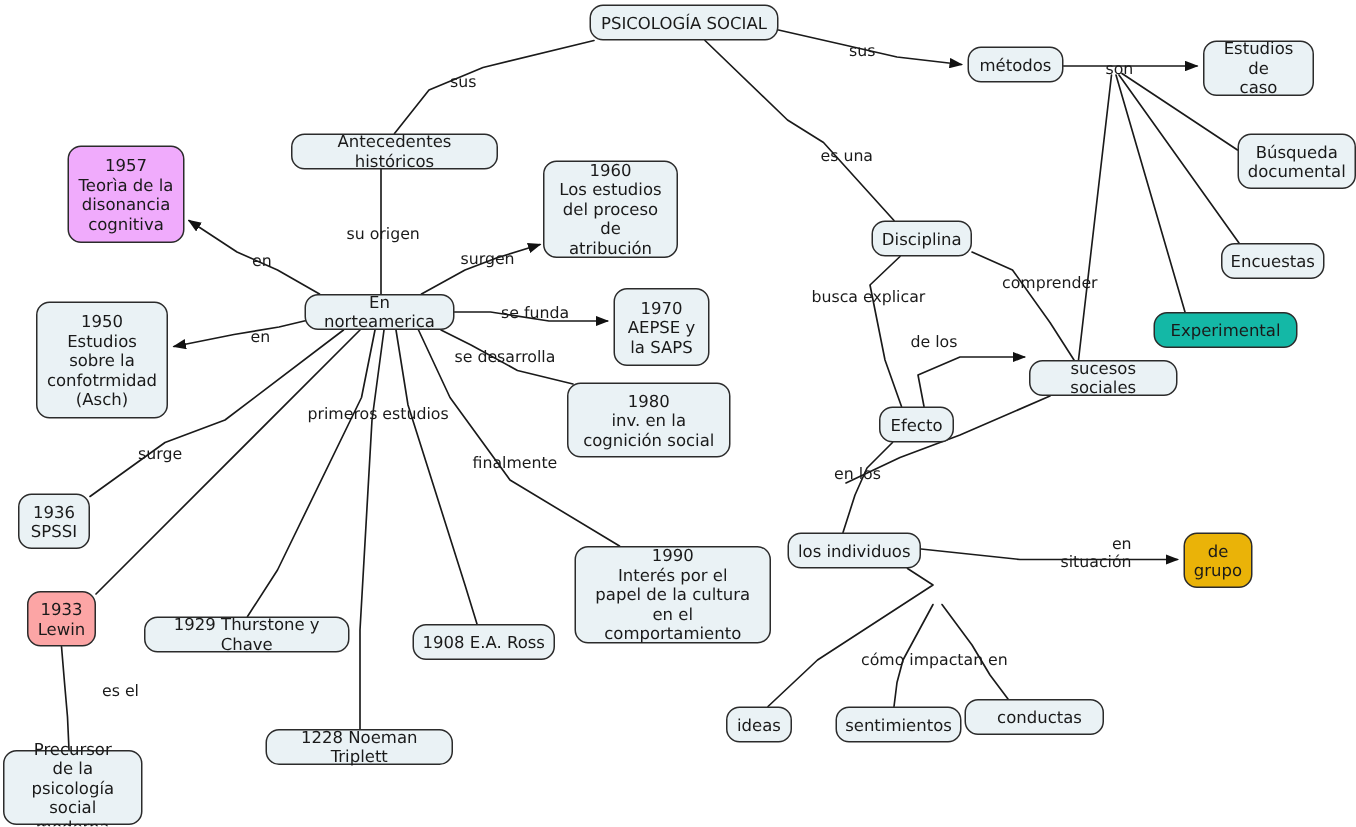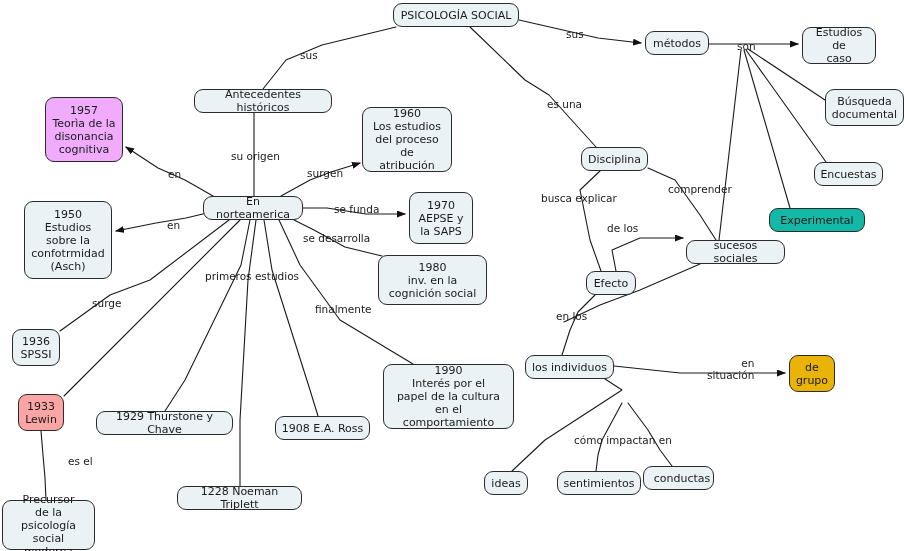--- a/index.html
+++ b/index.html
@@ -136,21 +136,21 @@
 papel de la cultura
 en el comportamiento</div>
       <div class="node" style="left: 581px; top: 147px; width: 67px; height: 24px; background: rgb(234, 242, 245); border-color: rgb(43, 43, 43); color: rgb(26, 26, 26);">Disciplina</div>
       <div class="node" style="left: 686px; top: 240px; width: 99px; height: 24px; background: rgb(234, 242, 245); border-color: rgb(43, 43, 43); color: rgb(26, 26, 26);">sucesos sociales</div>
       <div class="node" style="left: 586px; top: 271px; width: 50px; height: 24px; background: rgb(234, 242, 245); border-color: rgb(43, 43, 43); color: rgb(26, 26, 26);">Efecto</div>
       <div class="node" style="left: 525px; top: 355px; width: 89px; height: 24px; background: rgb(234, 242, 245); border-color: rgb(43, 43, 43); color: rgb(26, 26, 26);">los individuos</div>
       <div class="node" style="left: 789px; top: 355px; width: 46px; height: 37px; background: #eab308; border-color: rgb(43, 43, 43); color: rgb(26, 26, 26);">de
 grupo</div>
       <div class="node" style="left: 484px; top: 471px; width: 44px; height: 24px; background: rgb(234, 242, 245); border-color: rgb(43, 43, 43); color: rgb(26, 26, 26);">ideas</div>
       <div class="node" style="left: 557px; top: 471px; width: 84px; height: 24px; background: rgb(234, 242, 245); border-color: rgb(43, 43, 43); color: rgb(26, 26, 26);">sentimientos</div>
-      <div class="node" style="left: 643px; top: 466px; width: 71px; height: 24px; background: rgb(234, 242, 245); border-color: rgb(43, 43, 43); color: rgb(26, 26, 26); padding-left: 12px;">conductas</div>
+      <div class="node" style="left: 643px; top: 466px; width: 93px; height: 24px; background: rgb(234, 242, 245); border-color: rgb(43, 43, 43); color: rgb(26, 26, 26); padding-left: 12px;">conductas</div>
     </div>
   <div id="labels">
       <div class="link-label" style="left: 300px; top: 49px; color: rgb(26, 26, 26);">sus</div>
       <div class="link-label" style="left: 566px; top: 28px; color: rgb(26, 26, 26);">sus</div>
       <div class="link-label" style="left: 737px; top: 40px; color: rgb(26, 26, 26);">son</div>
       <div class="link-label" style="left: 547px; top: 98px; color: rgb(26, 26, 26);">es una</div>
       <div class="link-label" style="left: 231px; top: 150px; color: rgb(26, 26, 26);">su origen</div>
       <div class="link-label" style="left: 307px; top: 167px; color: rgb(26, 26, 26);">surgen</div>
       <div class="link-label" style="left: 168px; top: 168px; color: rgb(26, 26, 26);">en</div>
       <div class="link-label" style="left: 167px; top: 219px; color: rgb(26, 26, 26);">en</div>

